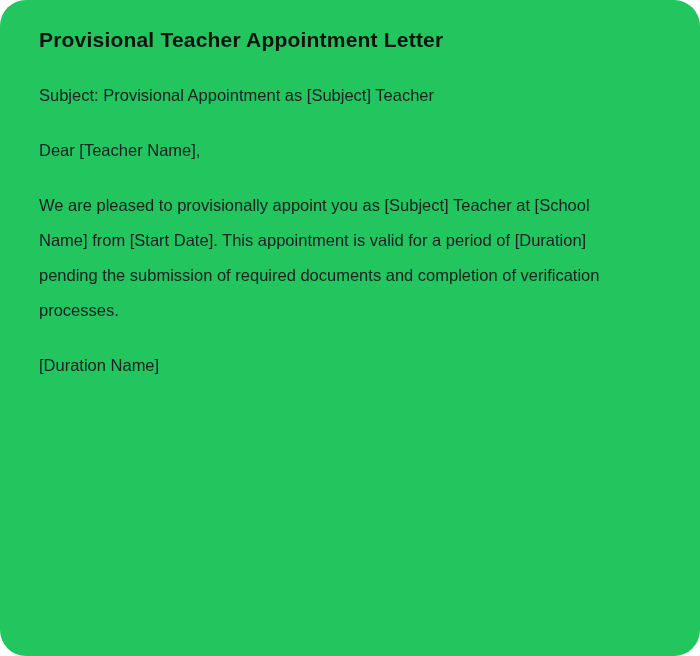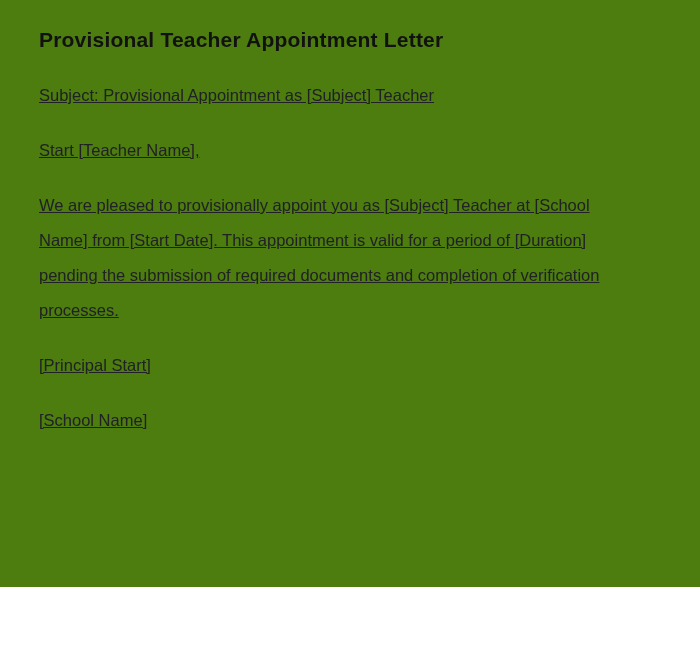--- a/index.html
+++ b/index.html
@@ -3,61 +3,60 @@
 <meta charset="utf-8">
 <style>
   html, body {
     margin: 0;
     padding: 0;
     background: #ffffff;
   }
   .page {
     position: relative;
     width: 700px;
-    height: 587px;
-    background: #4d7c0f;
+    height: 656px;
+    background: #22c55e;
     box-sizing: border-box;
     padding: 26px 60px 0 39px;
     overflow: hidden;
     font-family: "Liberation Sans", "DejaVu Sans", sans-serif;
+    border-radius: 26px;
   }
   .letter {
     max-width: 598px;
   }
   .letter-title {
     margin: 0 0 24px 0;
     font-size: 21px;
     line-height: 28px;
     font-weight: 700;
     color: #111111;
     letter-spacing: 0.2px;
   }
   .letter-paragraph {
     margin: 0 0 20px 0;
     font-size: 16.5px;
     line-height: 35px;
     font-weight: 400;
     color: #202124;
-    text-decoration: underline;
   }
 </style>
 </head>
 <body>
 
 <div class="page">
   <div class="letter">
 
     <h1 class="letter-title">Provisional Teacher Appointment Letter</h1>
 
     <p class="letter-paragraph">Subject: Provisional Appointment as [Subject] Teacher</p>
 
-    <p class="letter-paragraph">Start [Teacher Name],</p>
+    <p class="letter-paragraph">Dear [Teacher Name],</p>
 
     <p class="letter-paragraph">We are pleased to provisionally appoint you as [Subject] Teacher at [School Name] from [Start Date]. This appointment is valid for a period of [Duration] pending the submission of required documents and completion of verification processes.</p>
 
 
 
-    <p class="letter-paragraph">[Principal Start]</p>
+    <p class="letter-paragraph">[Duration Name]</p>
 
-    <p class="letter-paragraph">[School Name]</p>
 
   </div>
 </div>
 
 </body></html>

